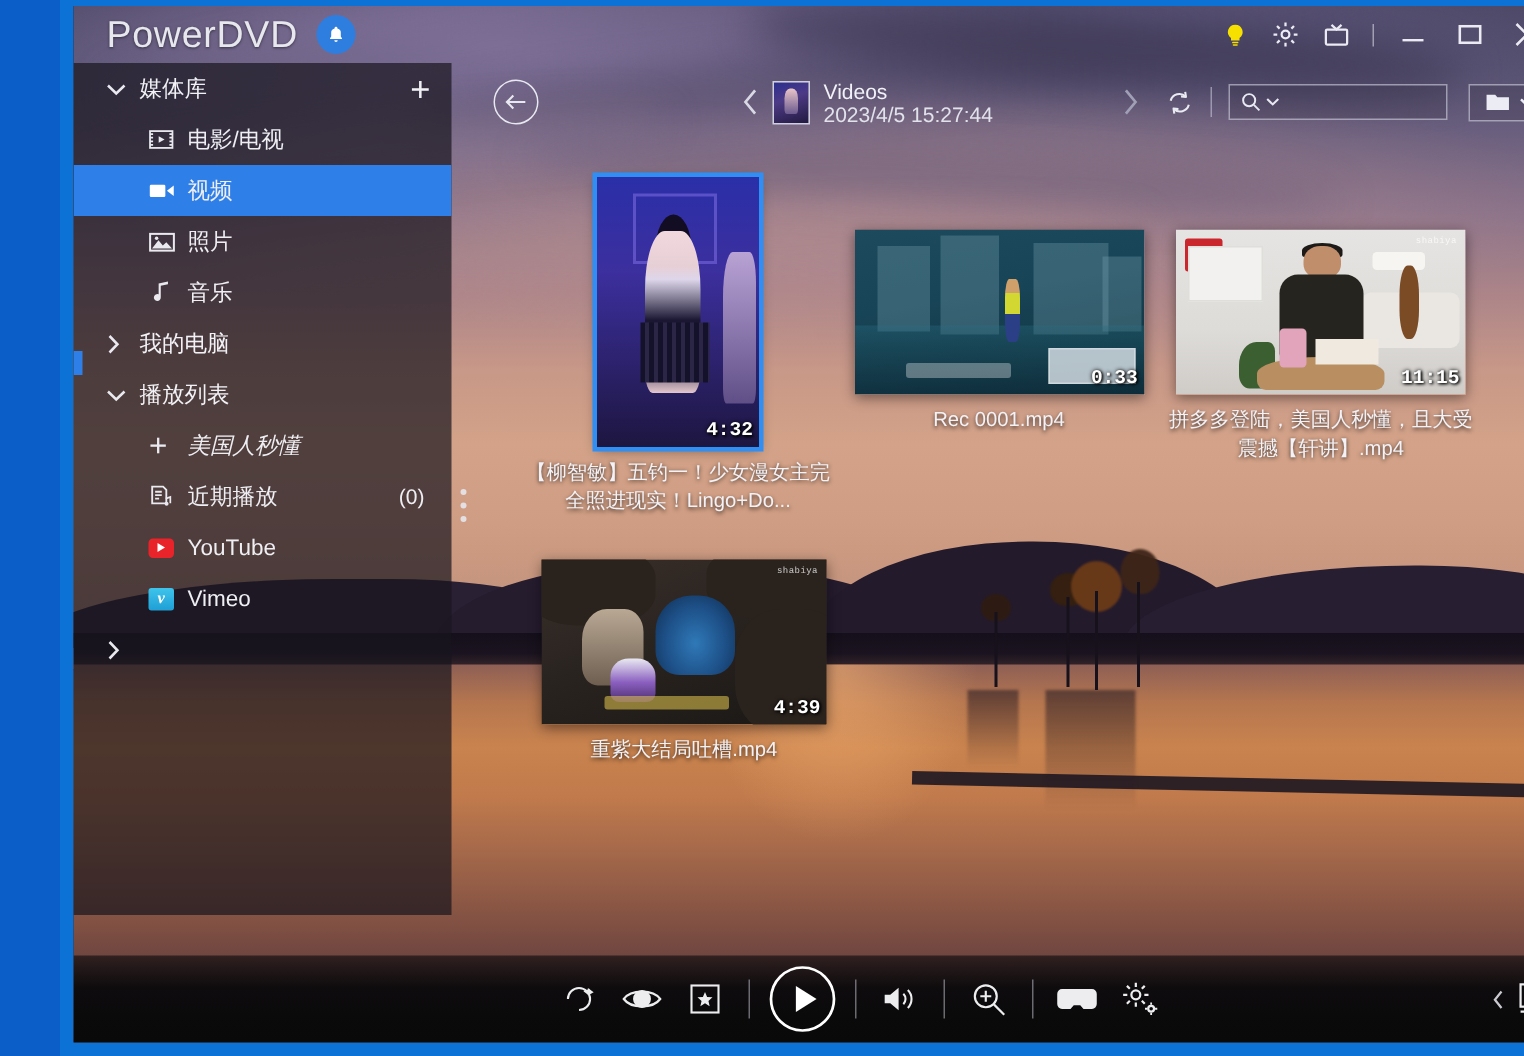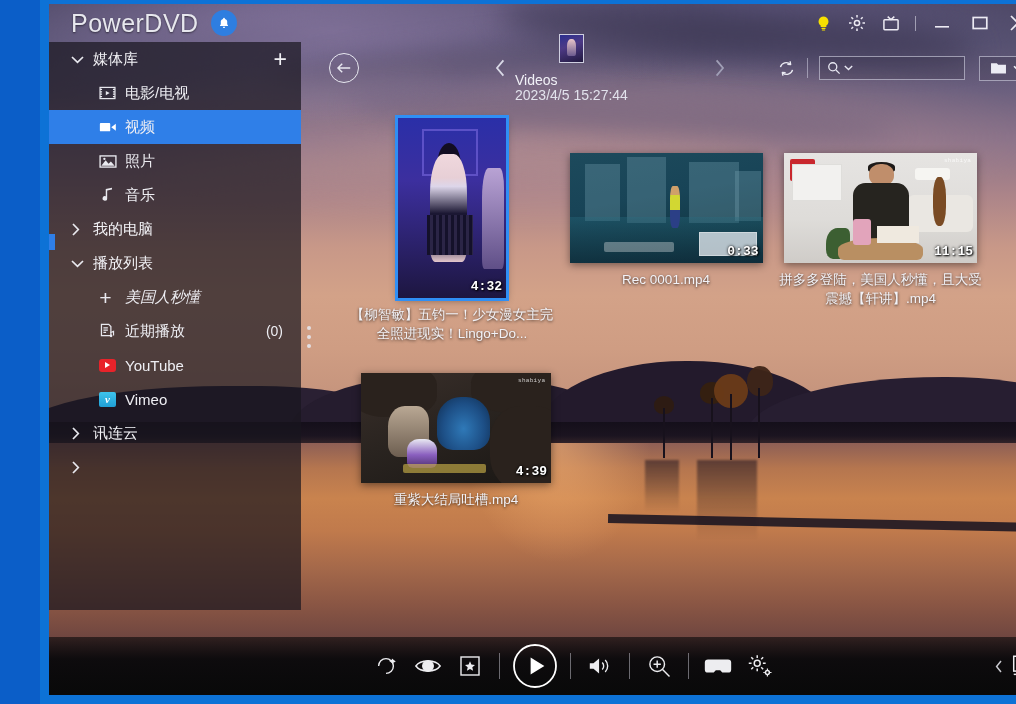--- a/index.html
+++ b/index.html
@@ -198,21 +198,21 @@
   }
   .back-btn {
     width: 30px; height: 30px; border-radius: 50%;
     border: 1.6px solid #e8e8f0; margin-left: 28px;
     display: flex; align-items: center; justify-content: center; color: #e8e8f0;
   }
   .crumb-nav { display: flex; align-items: center; margin-left: 127px; }
   .crumb-arrow { color: #d9d9e6; padding: 0 9px; display:flex; }
   .crumb-arrow.dim { color: #9e9db4; }
   .crumb {
-    display: flex; align-items: center; gap: 9px; flex-direction: column;
+    display: flex; align-items: center; gap: 9px;
   }
   .crumb-thumb {
     width: 25px; height: 29px;
     border: 1px solid #cfcfe0;
     background: linear-gradient(160deg,#2b2f8f 0%, #4d3a86 40%, #221a3f 100%);
     position: relative; overflow: hidden;
   }
   .crumb-thumb::after {
     content:""; position:absolute; left:30%; top:18%; width:40%; height:60%;
     background: linear-gradient(180deg,#e9c5c9,#6b5a8e); border-radius: 40% 40% 20% 20%;
@@ -544,28 +544,20 @@
       <span>YouTube</span>
     </div>
 
     <div class="item">
       <span class="ic">
             <span class="vimeo-badge">v</span>
           </span>
       <span>Vimeo</span>
     </div>
 
-    <div class="grp">
-      <span class="chev">
-        <svg width="9" height="13" viewBox="0 0 9 13" fill="none" stroke="#e9e9ef" stroke-width="1.7">
-              <path d="M2 1 L7.3 6.5 L2 12"></path>
-            </svg>
-      </span>
-      <span>讯连云</span>
-    </div>
 
     <div class="grp">
       <span class="chev">
         <svg width="9" height="13" viewBox="0 0 9 13" fill="none" stroke="#e9e9ef" stroke-width="1.7">
               <path d="M2 1 L7.3 6.5 L2 12"></path>
             </svg>
       </span>
     </div>
   </div>
 

